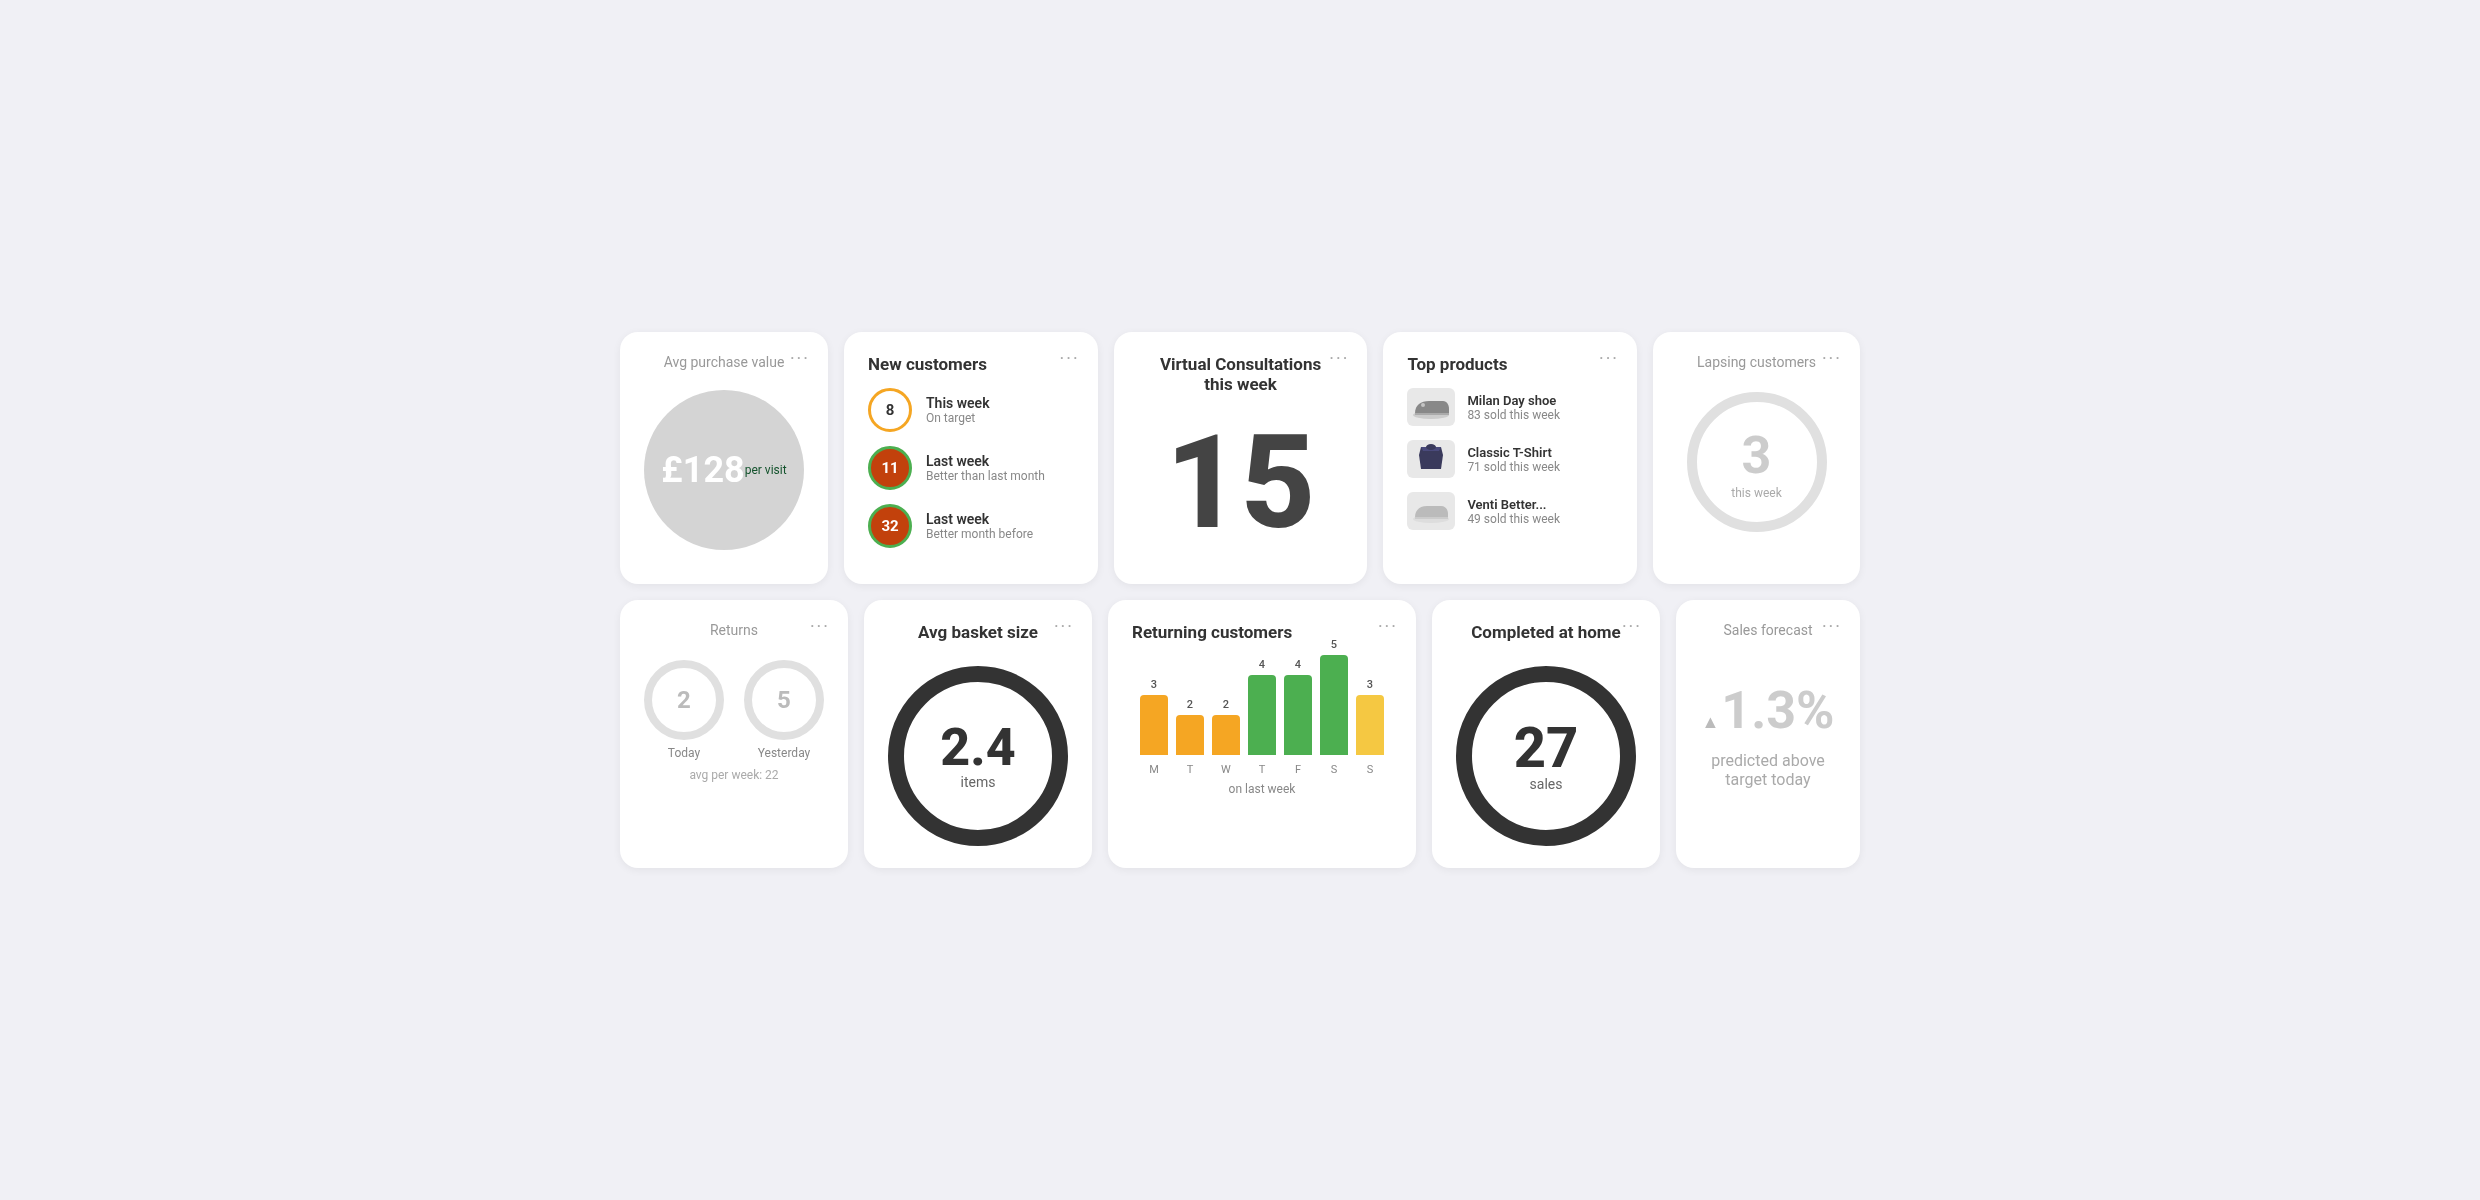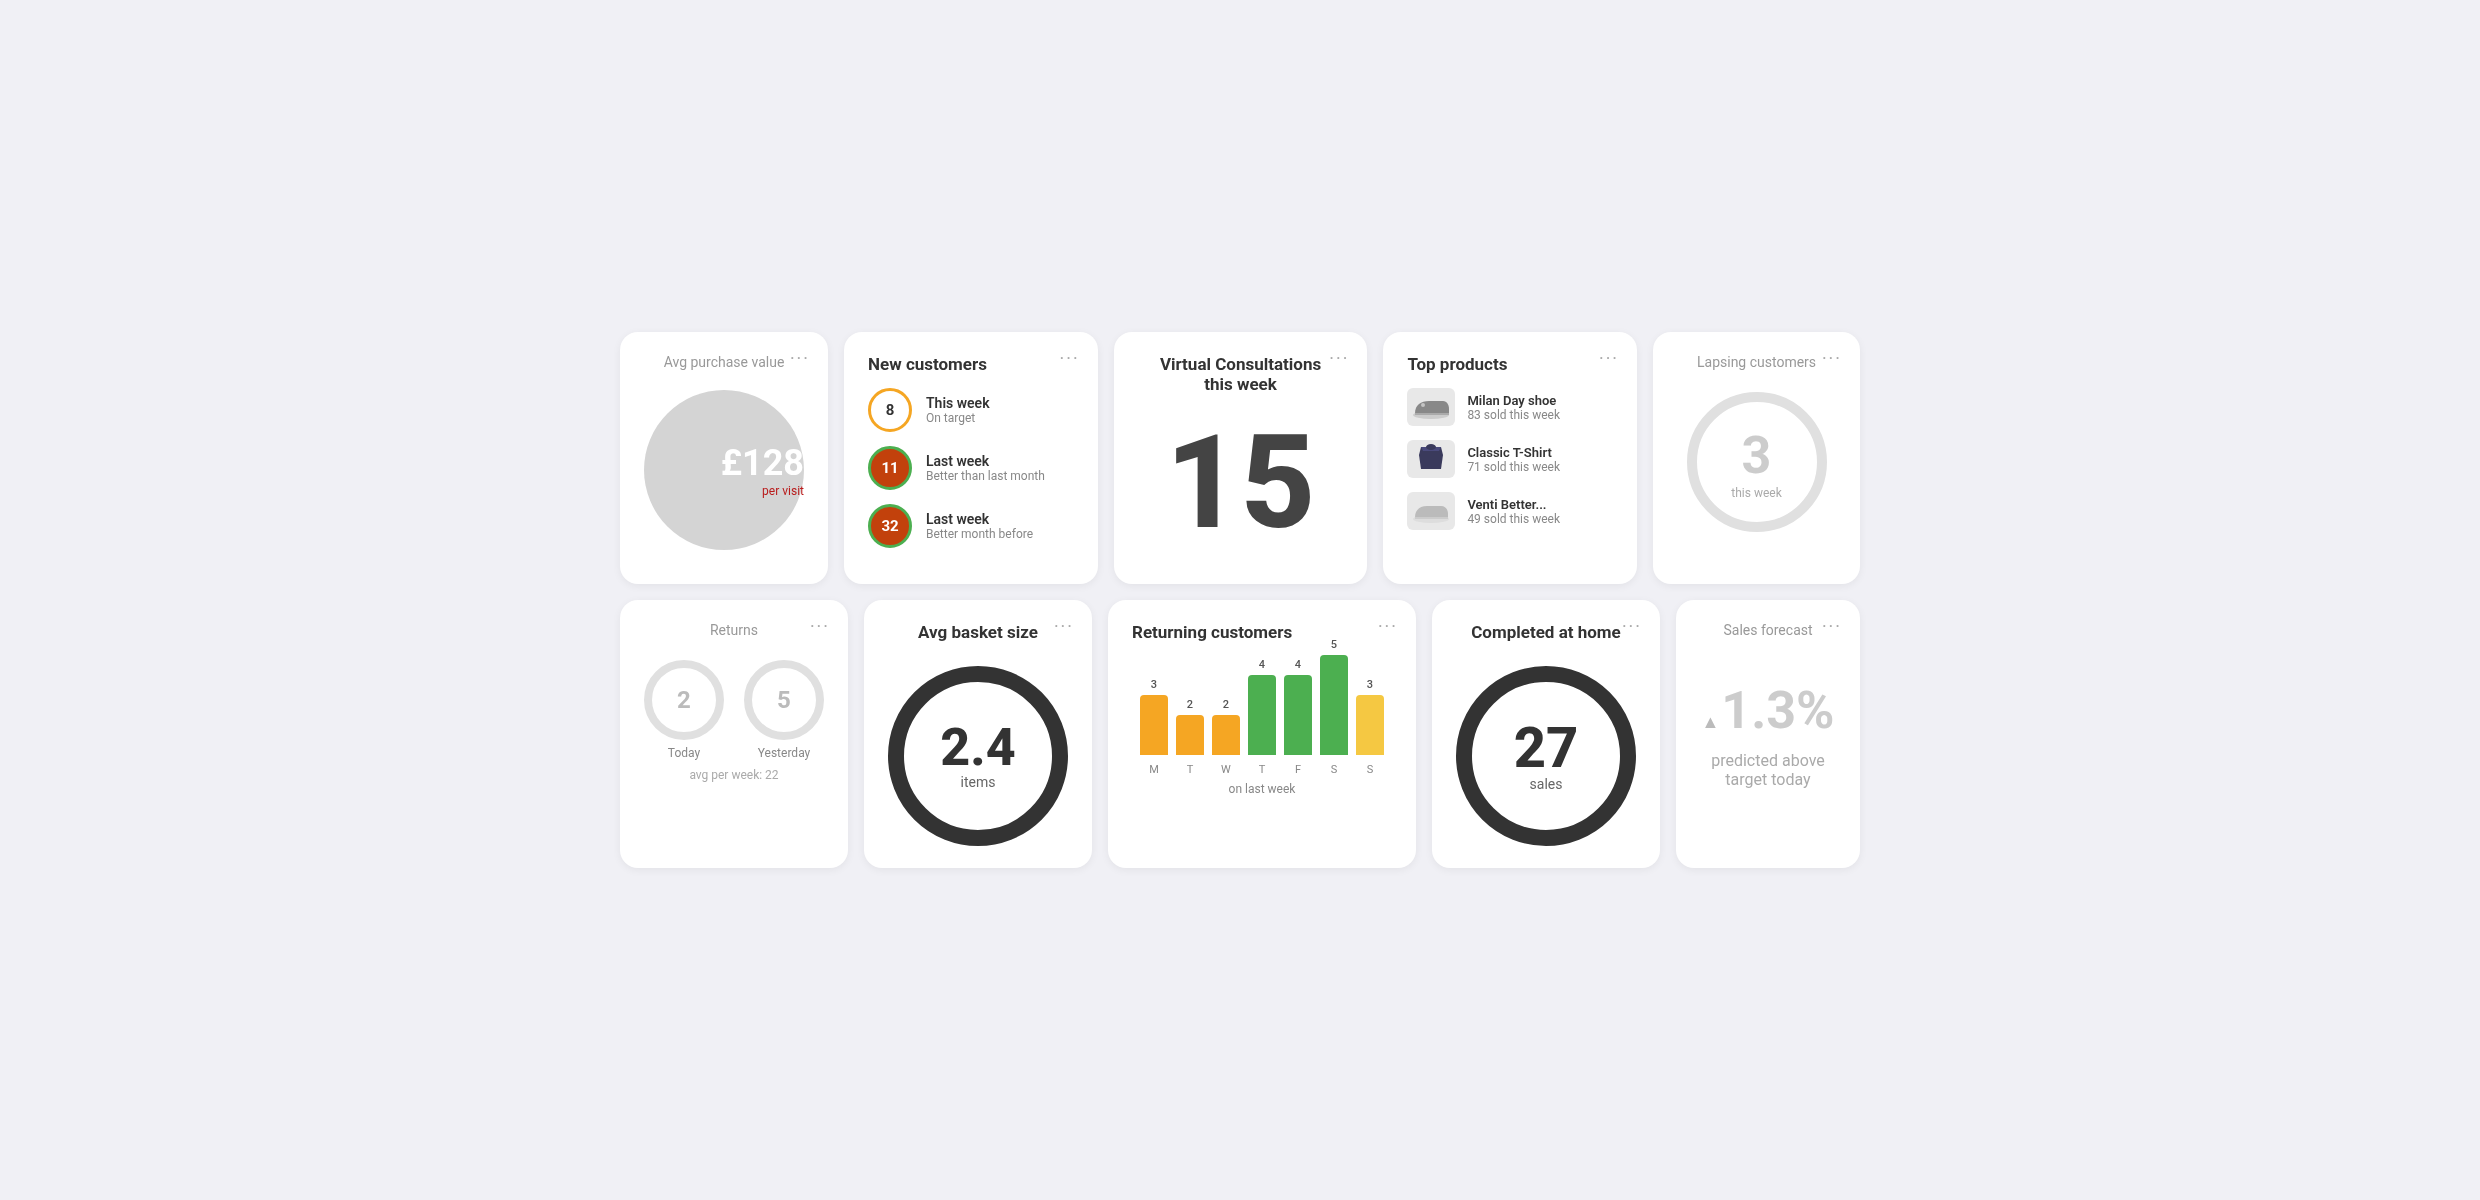--- a/index.html
+++ b/index.html
@@ -58,33 +58,33 @@
       display: flex;
       flex-direction: column;
       align-items: center;
     }
     .big-circle {
       width: 160px;
       height: 160px;
       border-radius: 50%;
       background: #d4d4d4;
       display: flex;
-      flex-direction: column;
-      align-items: flex-end;
+      flex-direction: row;
+      align-items: center;
       justify-content: center;
       margin-top: 8px;
     }
     .big-circle .amount {
       font-size: 36px;
       font-weight: 700;
       color: #fff;
     }
     .big-circle .label {
       font-size: 12px;
-      color: #b91c1c;
+      color: #14532d;
     }
 
     
     .card-new-customers {
       flex: 1.1;
     }
     .customer-row {
       display: flex;
       align-items: center;
       gap: 14px;

